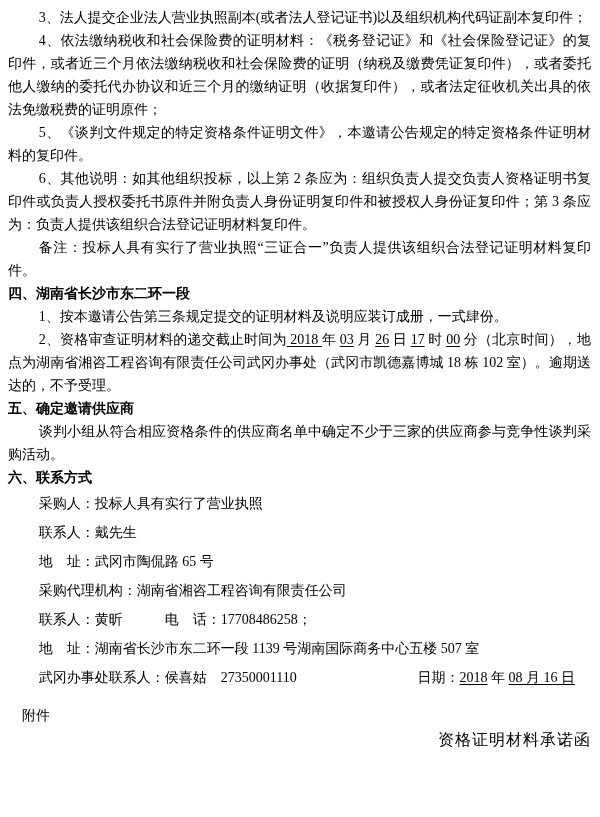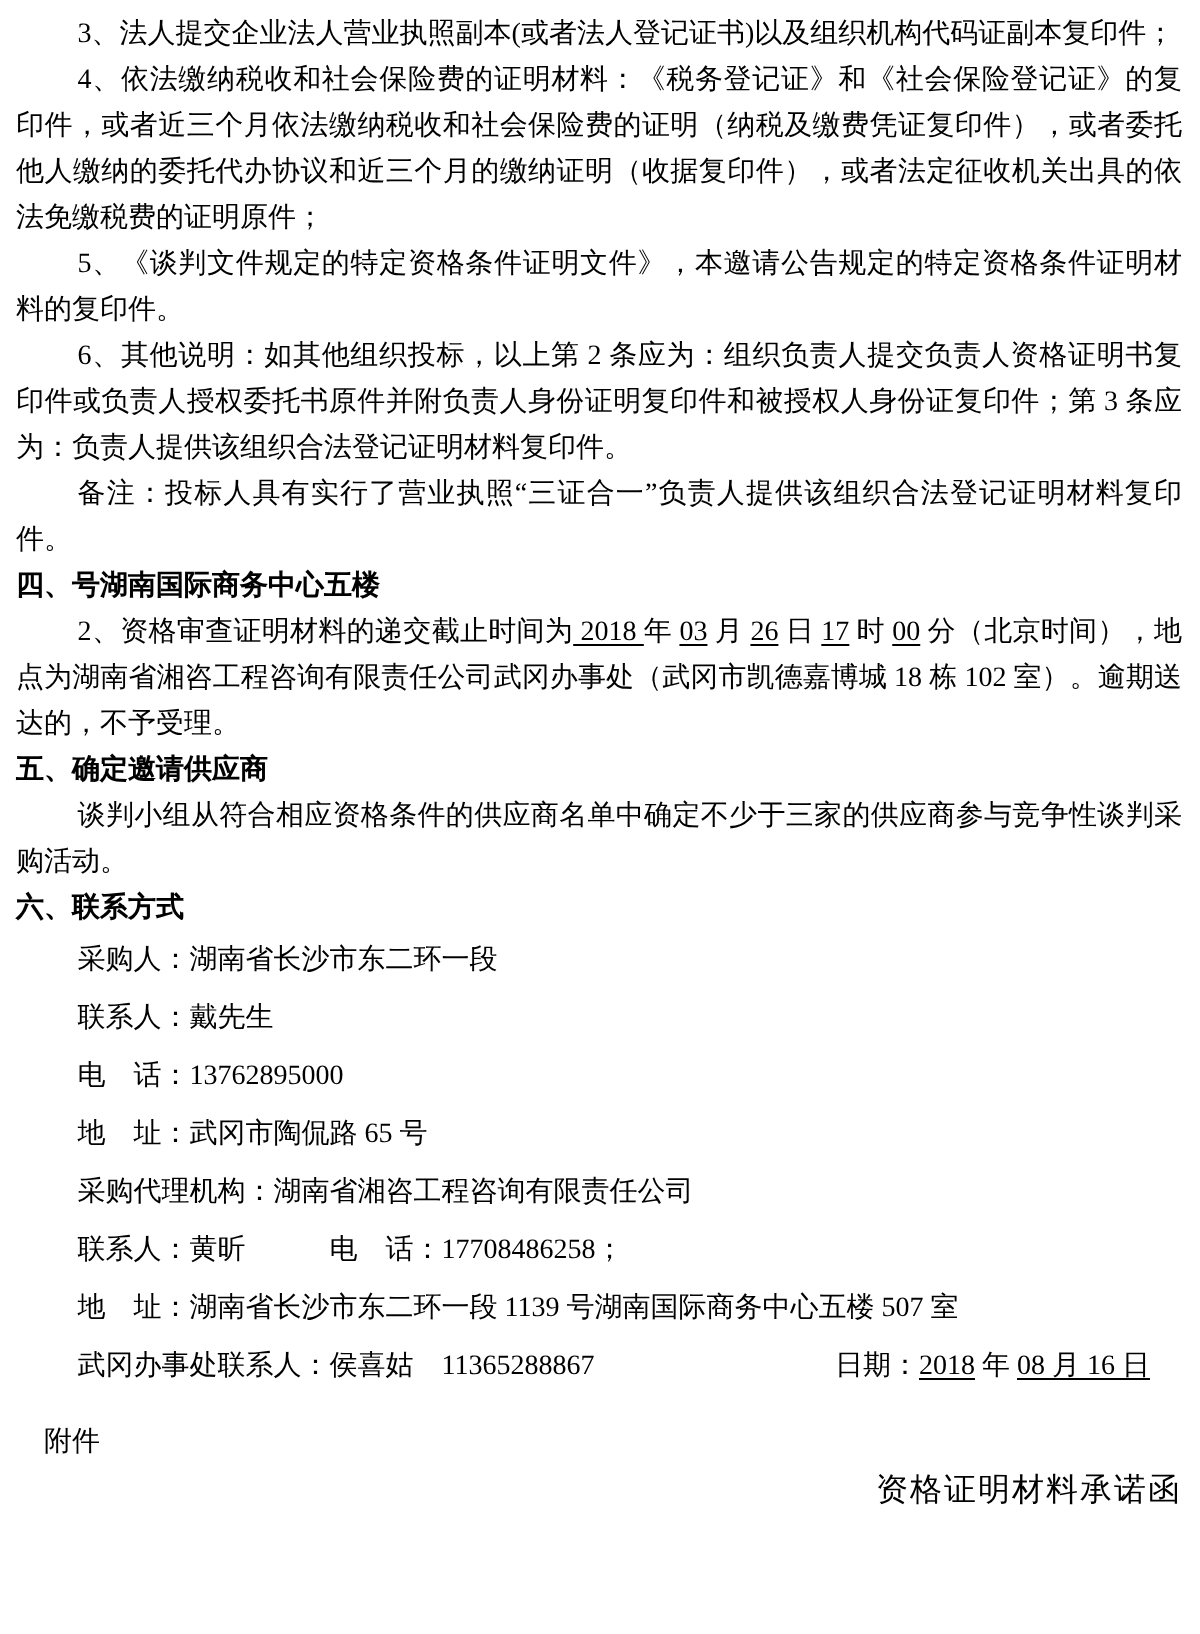--- a/index.html
+++ b/index.html
@@ -45,38 +45,38 @@
 <body>
 
 <div class="page">
 
   <p class="b">3、法人提交企业法人营业执照副本(或者法人登记证书)以及组织机构代码证副本复印件；</p>
   <p class="b">4、依法缴纳税收和社会保险费的证明材料：《税务登记证》和《社会保险登记证》的复印件，或者近三个月依法缴纳税收和社会保险费的证明（纳税及缴费凭证复印件），或者委托他人缴纳的委托代办协议和近三个月的缴纳证明（收据复印件），或者法定征收机关出具的依法免缴税费的证明原件；</p>
   <p class="b">5、《谈判文件规定的特定资格条件证明文件》，本邀请公告规定的特定资格条件证明材料的复印件。</p>
   <p class="b">6、其他说明：如其他组织投标，以上第 2 条应为：组织负责人提交负责人资格证明书复印件或负责人授权委托书原件并附负责人身份证明复印件和被授权人身份证复印件；第 3 条应为：负责人提供该组织合法登记证明材料复印件。</p>
   <p class="b">备注：投标人具有实行了营业执照“三证合一”负责人提供该组织合法登记证明材料复印件。</p>
 
-  <p class="hd">四、号湖南国际商务中心五楼</p>
+  <p class="hd">四、湖南省长沙市东二环一段</p>
+  <p class="b">1、按本邀请公告第三条规定提交的证明材料及说明应装订成册，一式肆份。</p>
   <p class="b"><span>2、资格审查证明材料的递交截止时间为</span><u> 2018 </u><span>年 </span><u>03</u><span> 月 </span><u>26</u><span> 日 </span><u>17</u><span> 时 </span><u>00</u><span> 分（北京时间），地点为湖南省湘咨工程咨询有限责任公司武冈办事处（武冈市凯德嘉博城 18 栋 102 室）。逾期送达的，不予受理。</span></p>
 
   <p class="hd">五、确定邀请供应商</p>
   <p class="b">谈判小组从符合相应资格条件的供应商名单中确定不少于三家的供应商参与竞争性谈判采购活动。</p>
 
   <p class="hd">六、联系方式</p>
 
   <div>
-    <p class="ct">采购人：湖南省长沙市东二环一段</p>
+    <p class="ct">采购人：投标人具有实行了营业执照</p>
     <p class="ct">联系人：戴先生</p>
-    <p class="ct">电　话：13762895000</p>
     <p class="ct">地　址：武冈市陶侃路 65 号</p>
     <p class="ct">采购代理机构：湖南省湘咨工程咨询有限责任公司</p>
     <p class="ct">联系人：黄昕　　　电　话：17708486258；</p>
     <p class="ct">地　址：湖南省长沙市东二环一段 1139 号湖南国际商务中心五楼 507 室</p>
     <p class="ct ct-flex">
-        <span>武冈办事处联系人：侯喜姑　11365288867</span>
+        <span>武冈办事处联系人：侯喜姑　27350001110</span>
         <span><span>日期：</span><u>2018</u><span> 年 </span><u>08 月 16 日</u></span>
       </p>
   </div>
 
   <p class="fj">附件</p>
   <p class="title">资格证明材料承诺函</p>
 
 </div>
 
 </body></html>

